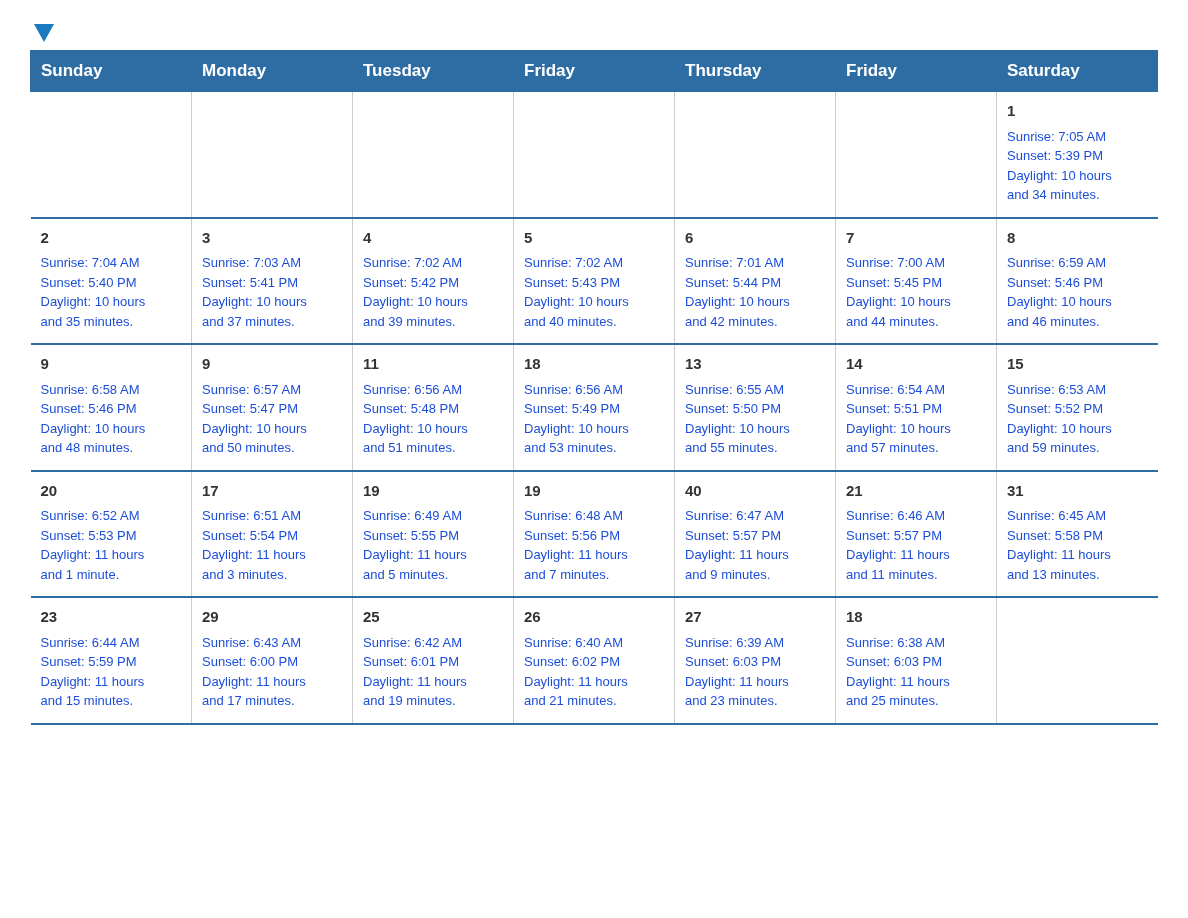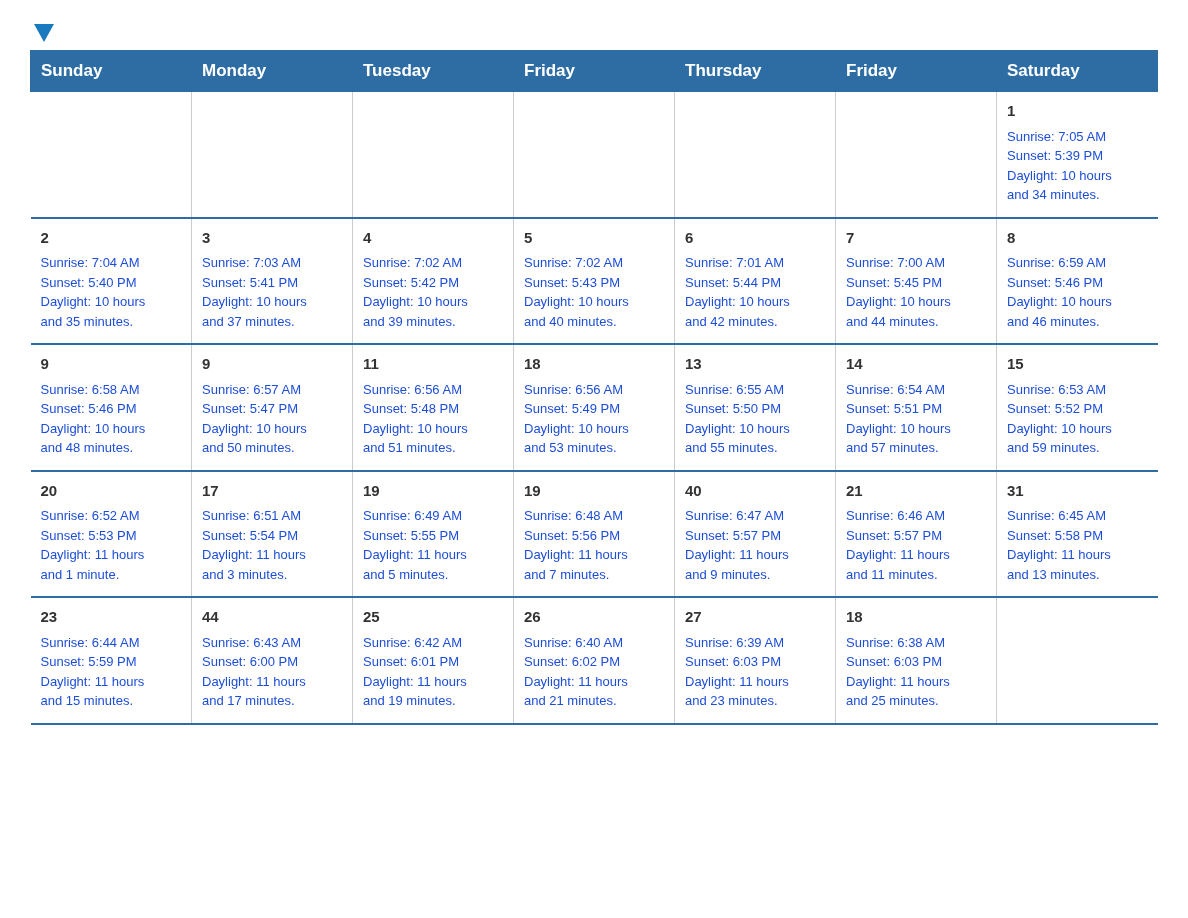--- a/index.html
+++ b/index.html
@@ -236,21 +236,21 @@
           <span class="day-number">31</span>
           <div class="day-info">Sunrise: 6:45 AM<br>Sunset: 5:58 PM<br>Daylight: 11 hours<br>and 13 minutes.</div>
         </td>
       </tr>
       <tr>
         <td>
           <span class="day-number">23</span>
           <div class="day-info">Sunrise: 6:44 AM<br>Sunset: 5:59 PM<br>Daylight: 11 hours<br>and 15 minutes.</div>
         </td>
         <td>
-          <span class="day-number">44</span>
+          <span class="day-number">29</span>
           <div class="day-info">Sunrise: 6:43 AM<br>Sunset: 6:00 PM<br>Daylight: 11 hours<br>and 17 minutes.</div>
         </td>
         <td>
           <span class="day-number">25</span>
           <div class="day-info">Sunrise: 6:42 AM<br>Sunset: 6:01 PM<br>Daylight: 11 hours<br>and 19 minutes.</div>
         </td>
         <td>
           <span class="day-number">26</span>
           <div class="day-info">Sunrise: 6:40 AM<br>Sunset: 6:02 PM<br>Daylight: 11 hours<br>and 21 minutes.</div>
         </td>

